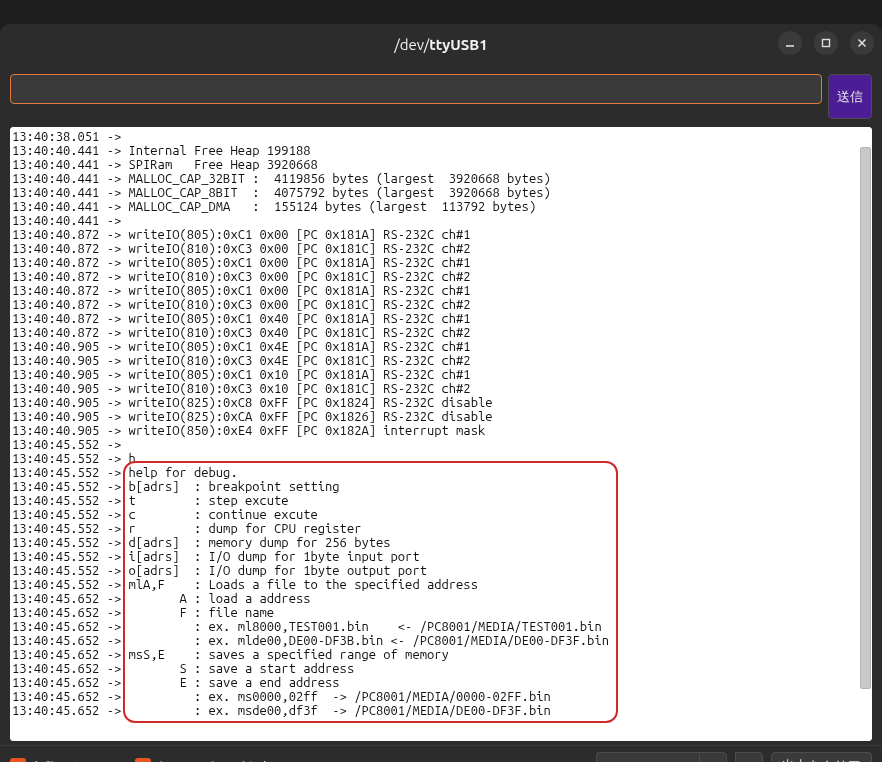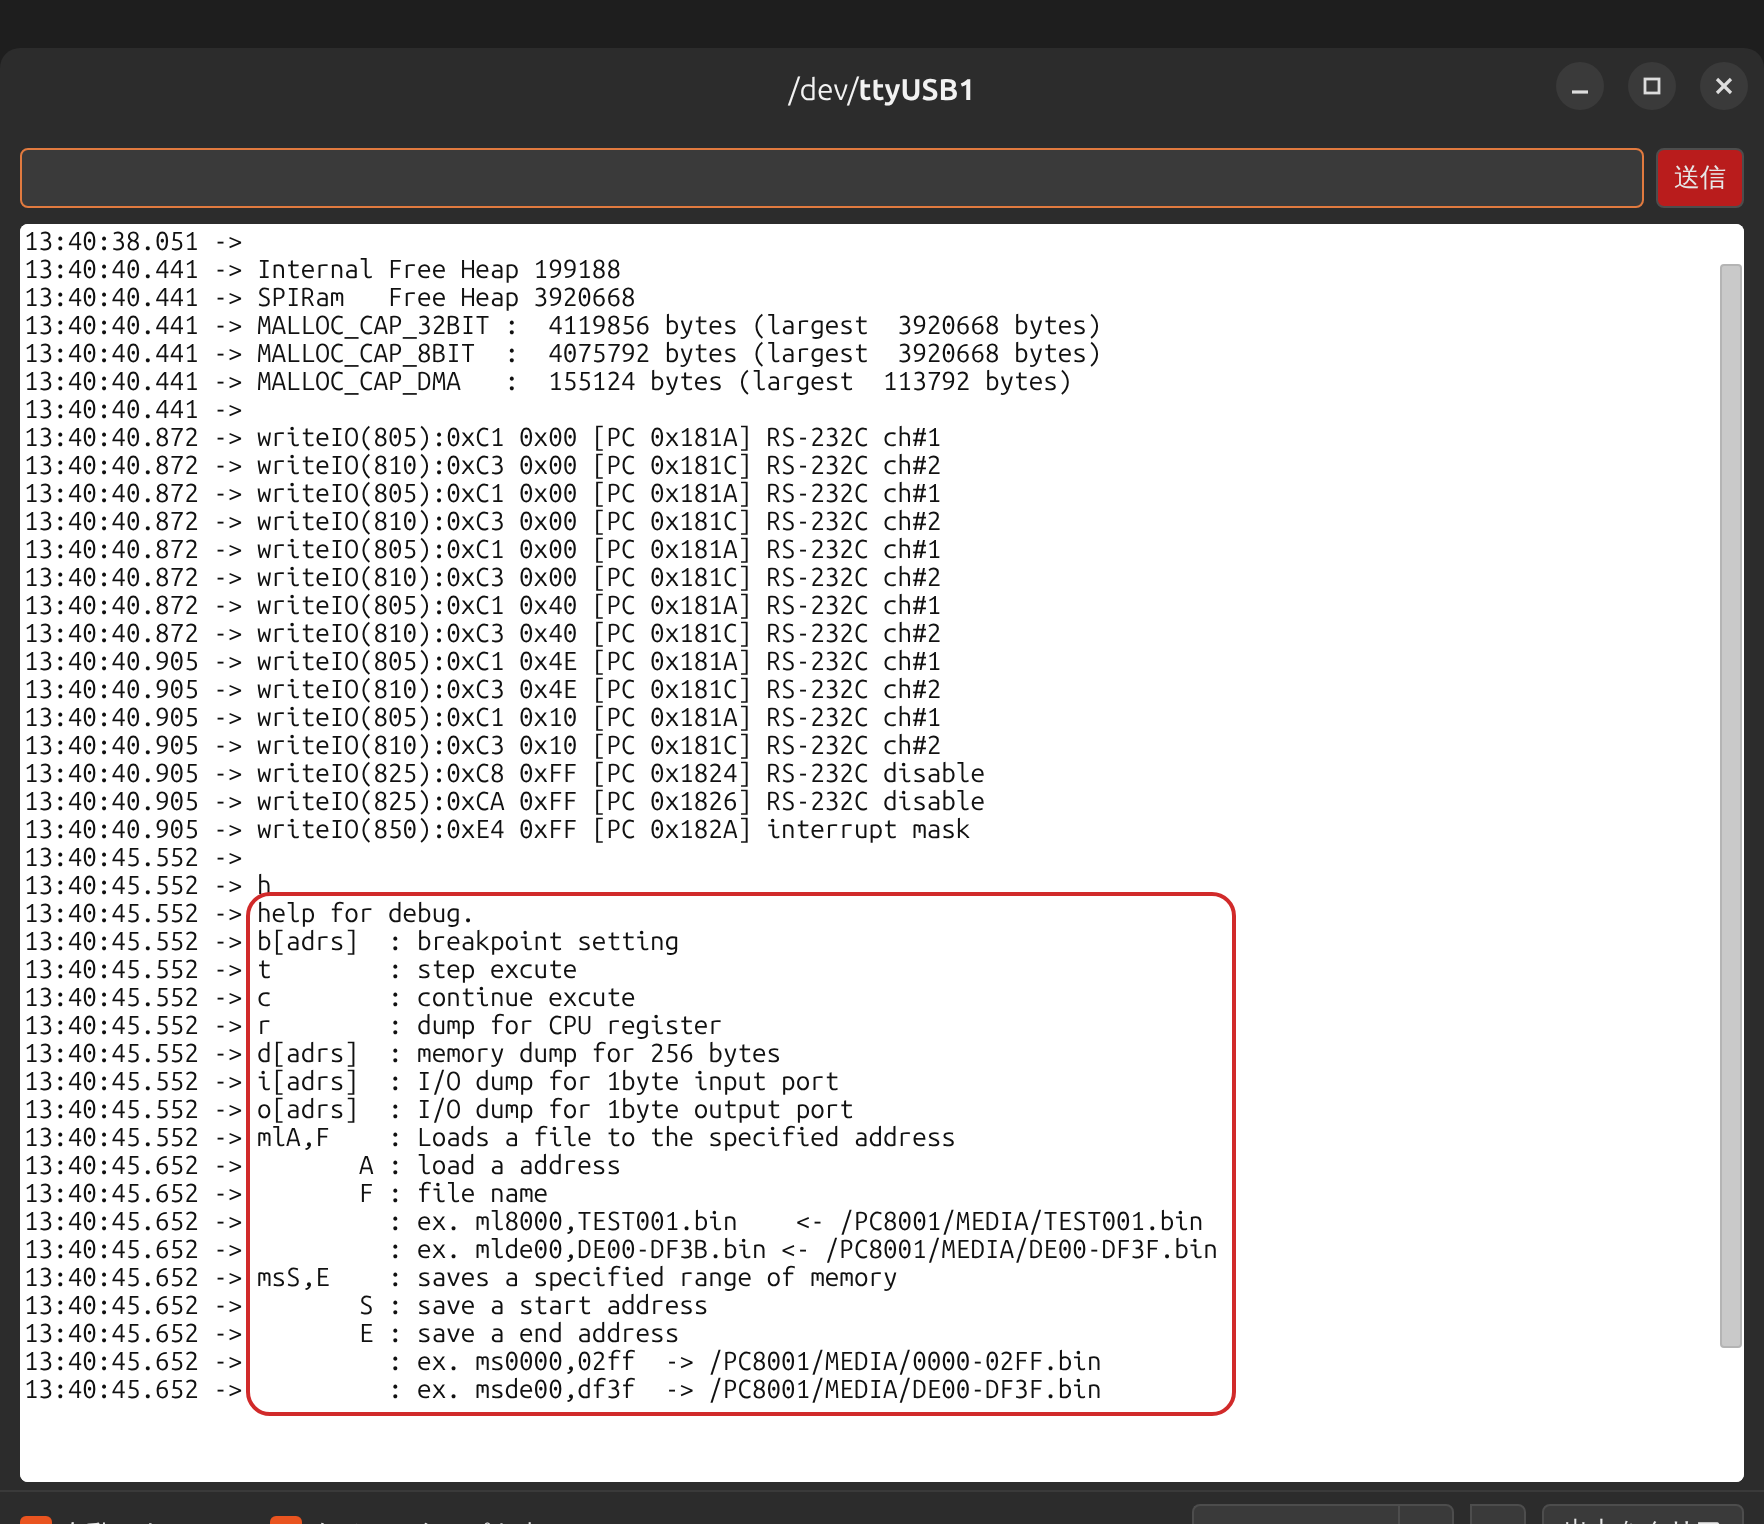--- a/index.html
+++ b/index.html
@@ -49,22 +49,22 @@
     height: 30px;
     background: #3a3a3a;
     border: 1px solid #e17a3f;
     border-radius: 4px;
     color: #fff;
     padding: 0 6px;
     font-size: 14px;
     box-sizing: border-box;
   }
   .send-btn {
-    width: 44px; height: 30px;
-    background: #b91c1c;
+    width: 44px; height: 45px;
+    background: #4c1d95;
     border: 1px solid #4d4d4d;
     border-radius: 4px;
     color: #e6e6e6;
     font-size: 13px;
     cursor: pointer;
   }
   .terminal-wrap {
     flex: 1;
     margin: 6px 10px 4px 10px;
     background: #ffffff;

